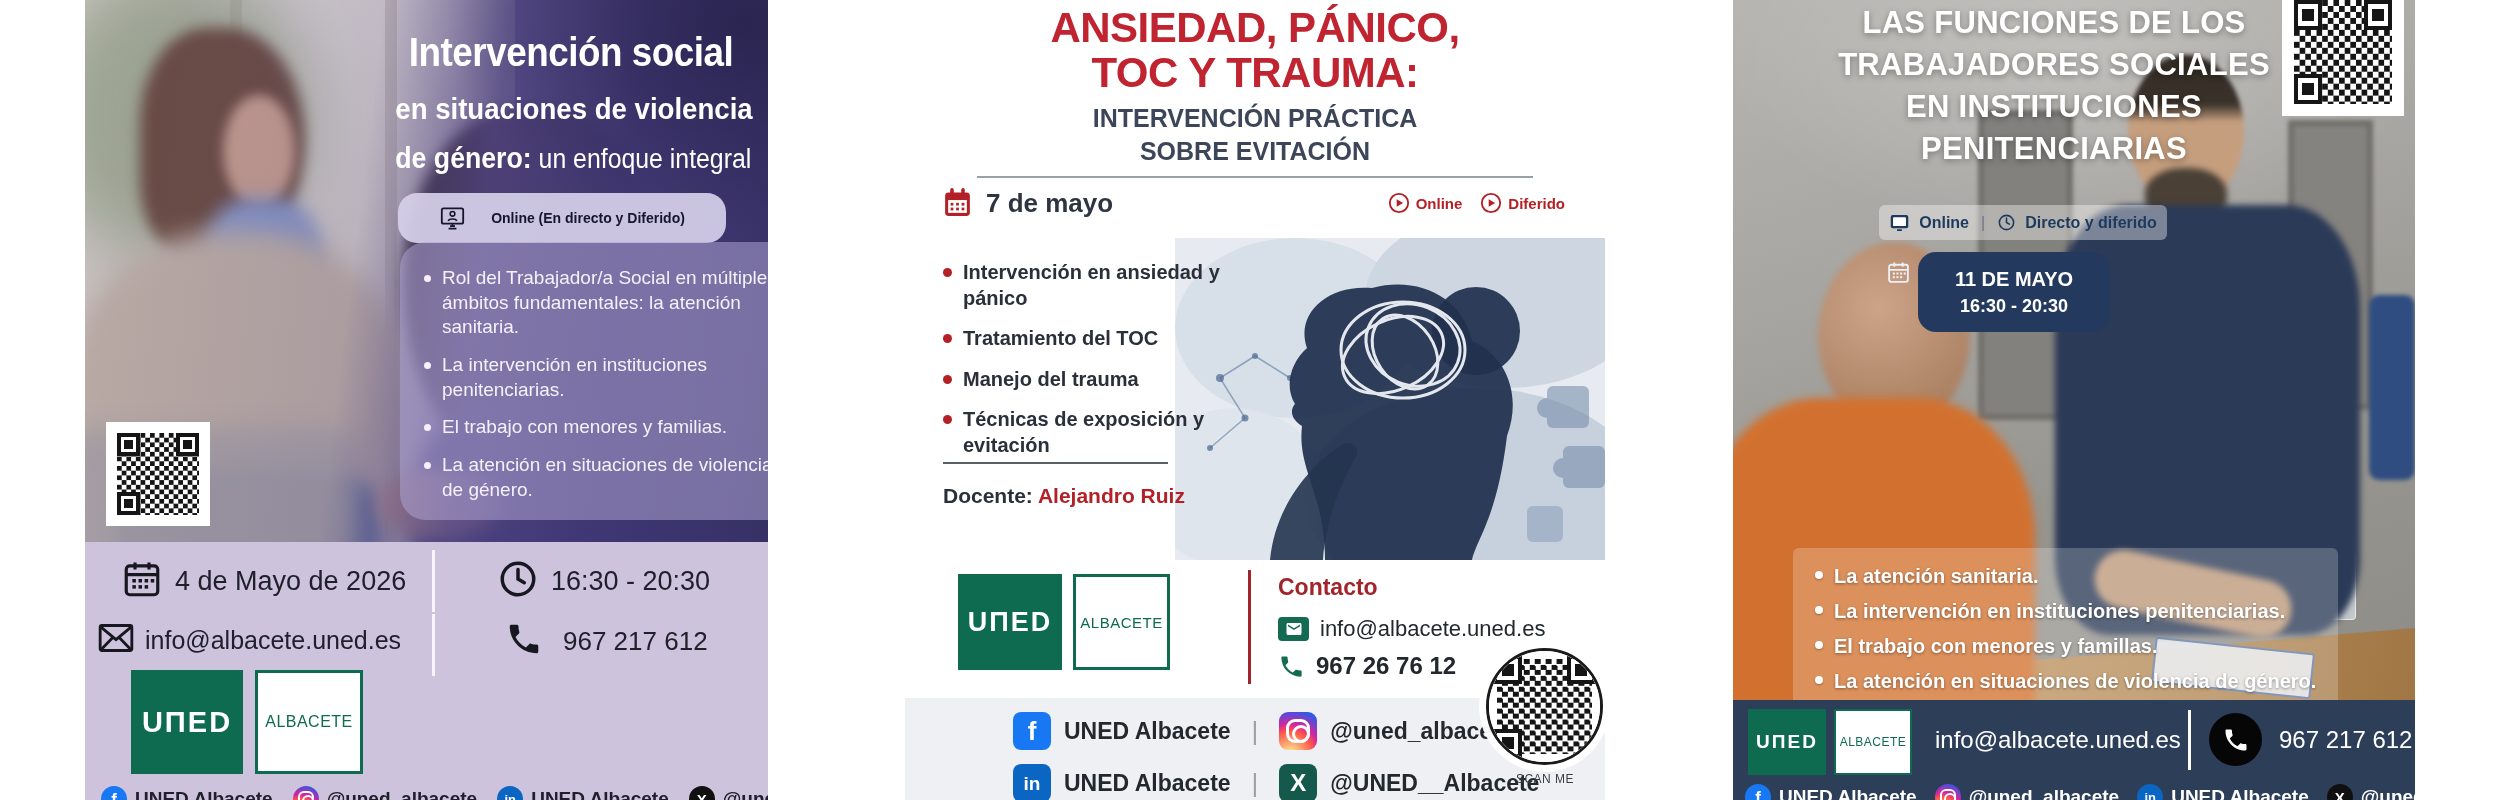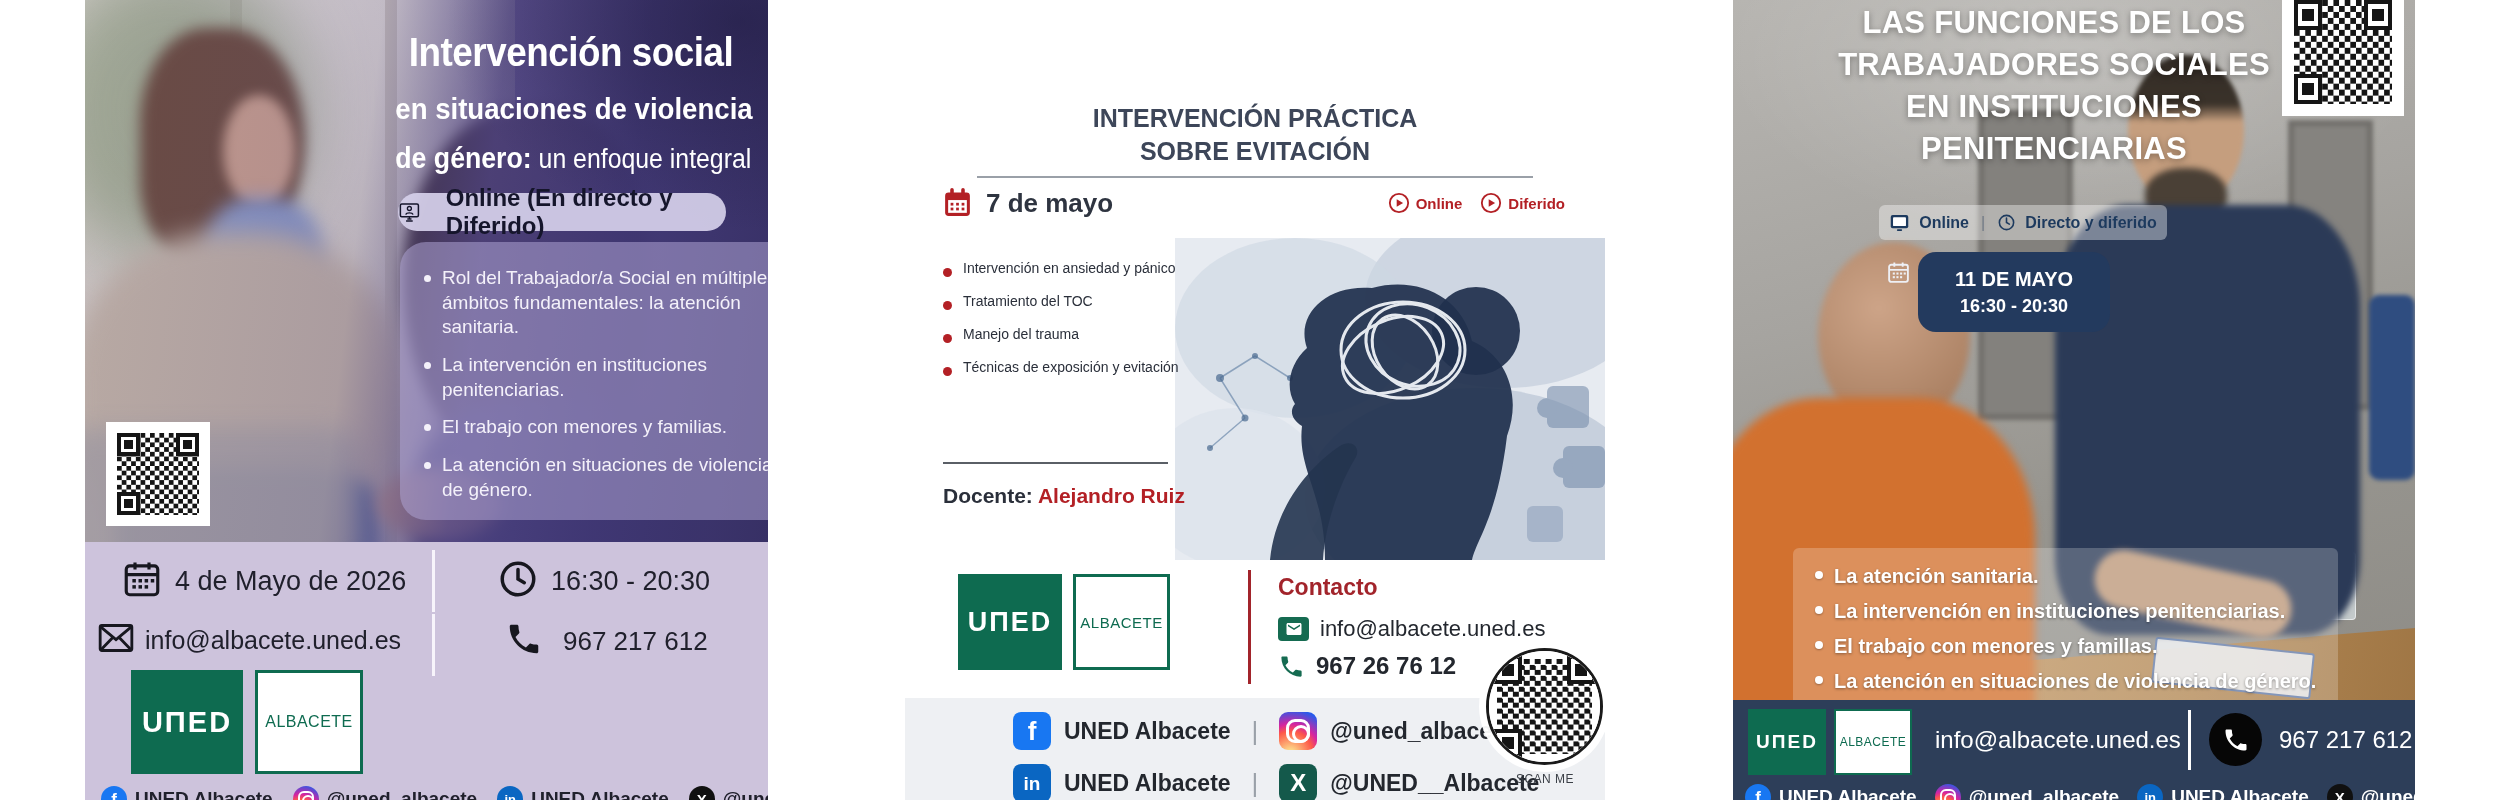--- a/index.html
+++ b/index.html
@@ -44,22 +44,22 @@
   .mull{position:absolute;top:0;width:12px;height:100%;background:#c9c2b0;opacity:.7}
   .blob{position:absolute}
   .lp-overlay{position:absolute;inset:0;background:
       radial-gradient(420px 300px at 96% 4%,rgba(28,24,58,.55),transparent 70%),
       linear-gradient(97deg,rgba(88,74,138,.18) 0%,rgba(88,74,138,.30) 40%,rgba(80,68,132,.86) 57%,rgba(64,55,116,.97) 76%,rgba(55,48,101,1) 100%)}
   .lp-title{position:absolute;left:295px;top:30px;width:382px;text-align:center;color:#fff;transform:scaleX(.92);transform-origin:center top}
   .lp-t1{font-size:40px;font-weight:700;letter-spacing:-.5px}
   .lp-t2{font-size:30px;font-weight:600;margin-top:17px;white-space:nowrap}
   .lp-t3{font-size:27px;font-weight:400;margin-top:16px;white-space:nowrap}
   .lp-t3 b{font-weight:700;font-size:29px}
-  .lp-badge{position:absolute;left:313px;top:193px;width:328px;height:38px;border-radius:19px;
-      background:rgba(214,208,234,.92);color:#15152b;font-size:24px;font-weight:700;
+  .lp-badge{position:absolute;left:313px;top:193px;width:328px;height:50px;border-radius:19px;
+      background:rgba(214,208,234,.92);color:#15152b;font-size:14px;font-weight:700;
       display:flex;align-items:center;justify-content:center;gap:25px}
   .lp-panel{position:absolute;left:315px;top:242px;width:405px;height:278px;border-radius:26px;
       background:rgba(173,163,209,.55);padding:24px 24px 10px 24px;color:#f4f1fa}
   .bi{display:flex;gap:11px;font-size:19px;line-height:1.3;margin-bottom:13px}
   .bi::before{content:"";width:7px;height:7px;border-radius:50%;background:#f4f1fa;margin-top:9px;flex:none}
   .lp-qr{position:absolute;left:21px;top:422px;width:104px;height:104px;background:#fff;padding:7px}
   .lp-footer{position:absolute;left:0;top:542px;width:683px;height:258px;background:#cdc3dc;color:#20202c;overflow:hidden}
   .lfdiv{position:absolute;width:3px;background:#f7f4fb}
   .lp-footer .txt{position:absolute;font-size:26px;white-space:nowrap}
   .logo-uned{background:#0e6b50;color:#fff;display:flex;align-items:center;justify-content:center;font-weight:700;letter-spacing:2px}
@@ -73,21 +73,21 @@
   .mp-sub{position:absolute;top:102px;left:0;right:0;text-align:center;color:#3d4659;font-size:25px;font-weight:700;line-height:1.3}
   .mp-hr{position:absolute;top:176px;left:72px;right:72px;border-top:2px solid #9aa0a8}
   .mp-daterow{position:absolute;top:182px;left:36px;right:40px;height:42px;display:flex;align-items:center;justify-content:space-between}
   .mp-date{display:flex;gap:12px;align-items:center;font-size:26px;font-weight:700;color:#2e3440}
   .mp-modes{display:flex;gap:18px;align-items:center;color:#b32025;font-weight:700;font-size:15px}
   .mode{display:flex;gap:6px;align-items:center}
   .mp-band{position:absolute;top:238px;left:0;width:700px;height:322px;overflow:hidden;
       background:linear-gradient(90deg,#ffffff 0%,#ffffff 40%,#e9edf3 60%,#dde4ec 100%)}
   .mp-illus{position:absolute;right:0;top:0;width:430px;height:322px}
   .mp-bullets{position:absolute;left:38px;top:22px;width:290px}
-  .mb{display:flex;gap:11px;font-size:14px;font-weight:400;color:#2a2f3a;line-height:1.28;margin-bottom:15px}
+  .mb{display:flex;gap:11px;font-size:20px;font-weight:700;color:#2a2f3a;line-height:1.28;margin-bottom:15px}
   .mb::before{content:"";width:9px;height:9px;border-radius:50%;background:#b32025;margin-top:8px;flex:none}
   .mp-docdiv{position:absolute;left:38px;top:224px;width:225px;border-top:2px solid #5a5f66}
   .mp-doc{position:absolute;left:38px;top:246px;font-size:21px;font-weight:700;color:#2a2f3a;white-space:nowrap}
   .mp-doc span{color:#b32025}
   .mp-contact{position:absolute;top:560px;left:0;width:700px;height:138px;background:#fff}
   .mp-uned{position:absolute;left:53px;top:14px;width:104px;height:96px;font-size:27px}
   .mp-alb{position:absolute;left:168px;top:14px;width:97px;height:96px;border:3px solid #0e6b50;font-size:15px}
   .mp-reddiv{position:absolute;left:343px;top:10px;width:3px;height:114px;background:#a2242b}
   .mp-ctitle{position:absolute;left:373px;top:14px;font-size:23px;font-weight:800;color:#a2242b}
   .mp-crow1{position:absolute;left:373px;top:56px;display:flex;gap:11px;align-items:center;font-size:22px;color:#23272e}
@@ -284,20 +284,24 @@
         </div>
       <div class="sg">
           <span class="sic x-c gx"></span>
           <span>@unedalbacete</span>
         </div>
     </div>
   </div>
 </div>
 
 <div class="poster" id="poster-mid">
+  <div class="mp-title">
+    <div>ANSIEDAD, PÁNICO,</div>
+    <div>TOC Y TRAUMA:</div>
+  </div>
   <div class="mp-sub">
     <div>INTERVENCIÓN PRÁCTICA</div>
     <div>SOBRE EVITACIÓN</div>
   </div>
   <div class="mp-hr"></div>
 
   <div class="mp-daterow">
     <div class="mp-date">
       <svg style="width:33px;height:33px;color:#b32025">
           <use href="#sym-cal-solid"></use>

